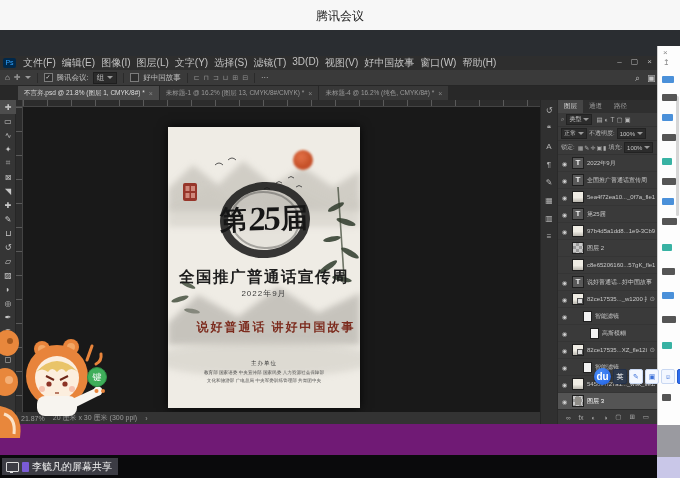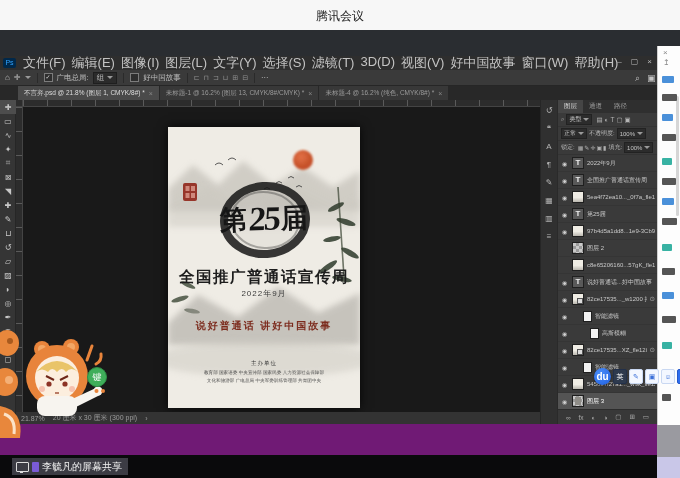--- a/index.html
+++ b/index.html
@@ -3,38 +3,38 @@
 <meta charset="utf-8">
 <style>
   html,body{margin:0;padding:0;background:#000;}
   #stage{position:relative;width:680px;height:478px;overflow:hidden;background:#701a75;
     font-family:"Liberation Sans","DejaVu Sans",sans-serif;-webkit-font-smoothing:antialiased;}
   .abs{position:absolute;}
   
   #topbar{left:0;top:0;width:680px;height:30px;background:#f7f7f7;border-bottom:1px solid #ddd;}
   #topbar .title{position:absolute;left:0;right:0;top:8px;text-align:center;font-size:12px;color:#1b1b1b;}
   #taskbar{left:0;top:455px;width:657px;height:23px;background:#0a0a0c;}
-  #share-chip{position:absolute;left:12px;top:3px;height:17px;background:#3c3c44;display:flex;align-items:center;gap:3px;padding:0 6px 0 4px;}
+  #share-chip{position:absolute;left:2px;top:3px;height:17px;background:#3c3c44;display:flex;align-items:center;gap:3px;padding:0 6px 0 4px;}
   #share-chip .mon{width:11px;height:8px;border:1px solid #ddd;border-radius:1px;position:relative;}
   #share-chip .mon:after{content:"";position:absolute;left:3px;top:8px;width:3px;height:2px;background:#ddd;}
   #share-chip .pdoc{width:7px;height:10px;background:#7a5bd6;border-radius:1px;}
   #share-chip .txt{font-size:10px;color:#f0f0f0;white-space:nowrap;}
   
   #rstrip-dark{left:657px;top:30px;width:23px;height:16px;background:#2a2d31;}
   #rstrip-white{left:657px;top:46px;width:23px;height:379px;background:#fdfdfd;border-left:1px solid #cfcfcf;}
   #rstrip-gray{left:657px;top:425px;width:23px;height:32px;background:#9a9aa0;}
   #rstrip-lav{left:657px;top:457px;width:23px;height:21px;background:#c9c7e8;}
   .chat-frag{position:absolute;left:4px;border-radius:1px;}
   .chat-scroll{position:absolute;right:2px;top:50px;width:3px;height:120px;background:#d6d6d6;border-radius:2px;}
   .chat-top-ic{position:absolute;font-size:8px;color:#8a8a8a;}
   
   #ps-top{left:0;top:30px;width:657px;height:26px;background:#2a2d31;}
   #menubar{left:0;top:56px;width:657px;height:14px;background:#2e2e2e;display:flex;align-items:center;gap:1px;padding-left:3px;box-sizing:border-box;}
   #ps-logo{width:13px;height:10px;background:#00284a;color:#2fa3ff;font-size:7px;line-height:10px;text-align:center;border-radius:2px;margin-right:3px;flex:none;}
-  .menu-item{font-size:13px;color:#c3c3c3;padding:0 3px;white-space:nowrap;}
+  .menu-item{font-size:10px;color:#c3c3c3;padding:0 3px;white-space:nowrap;}
   #win-controls{position:absolute;right:28px;top:57px;display:flex;gap:9px;}
   #win-controls span{font-size:8px;color:#bbb;line-height:10px;}
   #optionsbar{left:0;top:70px;width:657px;height:16px;background:#3a3a3a;border-bottom:1px solid #262626;display:flex;align-items:center;gap:4px;padding-left:5px;box-sizing:border-box;}
   .opt-ic{font-size:8px;color:#c0c0c0;}
   .opt-sep{width:1px;height:10px;background:#2a2a2a;margin:0 2px;}
   .opt-label{font-size:7.5px;color:#bdbdbd;white-space:nowrap;}
   .opt-chk{width:7px;height:7px;border:1px solid #7c7c7c;background:#2e2e2e;font-size:6px;color:#ddd;line-height:7px;text-align:center;}
   .opt-dd{display:flex;align-items:center;background:#2b2b2b;border:1px solid #1f1f1f;height:10px;padding:0 3px;gap:3px;}
   .caret{width:0;height:0;border-left:3px solid transparent;border-right:3px solid transparent;border-top:3px solid #9a9a9a;}
   .align-ic{font-size:7px;color:#8f8f8f;}
@@ -92,21 +92,21 @@
   #layer-bottom span{font-size:6.5px;color:#a8a8a8;}
   
   #poster{left:168px;top:127px;width:192px;height:281px;background:#efece5;box-shadow:0 0 10px rgba(0,0,0,.8);}
   #poster svg{position:absolute;left:0;top:0;}
   .pt{position:absolute;left:0;width:100%;text-align:center;color:#161616;}
   #p-title{top:66px;height:52px;display:flex;align-items:center;justify-content:center;gap:2px;transform:rotate(-2deg);
     font-family:"Liberation Serif","DejaVu Serif",serif;font-weight:bold;}
   #p-title .zh{font-size:27px;} #p-title .num{font-size:34px;letter-spacing:-2px;transform:skewX(-6deg);}
   #p-main{top:140px;font-family:"Liberation Serif","DejaVu Serif",serif;font-weight:bold;font-size:15.5px;letter-spacing:1.5px;color:#1d1d1d;}
   #p-date{top:161px;font-size:8px;color:#3a3a3a;letter-spacing:1px;}
-  #p-slogan{top:192px;font-size:10px;font-weight:bold;color:#7c2b1d;letter-spacing:2px;font-family:"Liberation Serif","DejaVu Serif",serif;}
+  #p-slogan{top:192px;font-size:12px;font-weight:bold;color:#7c2b1d;letter-spacing:2px;font-family:"Liberation Serif","DejaVu Serif",serif;margin-left:12px;}
   #p-orglabel{top:233px;font-size:5.5px;color:#3c3c3c;letter-spacing:1px;}
   #p-org1{top:242px;font-size:5px;color:#4c4c4c;transform:scale(.92);}
   #p-org2{top:250px;font-size:5px;color:#4c4c4c;transform:scale(.92);}
   
   #ime{left:594px;top:368px;height:17px;display:flex;align-items:center;gap:2px;z-index:40;}
   #ime .logo{width:17px;height:17px;border-radius:50%;background:radial-gradient(circle at 35% 30%,#4b8df8,#1f5fe0);color:#fff;
     font-size:10px;font-weight:bold;display:flex;align-items:center;justify-content:center;box-shadow:0 1px 2px rgba(0,0,0,.5);}
   .ime-tile{width:12px;height:13px;background:#f3f7ff;border:1px solid #c9d8f2;border-radius:2px;font-size:7px;color:#3a6fd8;
     display:flex;align-items:center;justify-content:center;}
   .ime-tile.dark{background:#2e3a4d;color:#fff;border-color:#22304a;}
@@ -148,21 +148,21 @@
       <span>▢</span>
       <span>×</span>
     </div>
 
   <div class="abs" id="optionsbar">
     <span class="opt-ic">⌂</span>
     <span class="opt-ic">✛</span>
     <span class="caret"></span>
     <span class="opt-sep"></span>
     <span class="opt-chk">✓</span>
-    <span class="opt-label">广电总局:</span>
+    <span class="opt-label">腾讯会议:</span>
     <span class="opt-dd">
       <span class="opt-label">组</span>
       <span class="caret"></span>
     </span>
     <span class="opt-sep"></span>
     <span class="opt-chk"></span>
     <span class="opt-label">好中国故事</span>
     <span class="opt-sep"></span>
     <span id="align-icons" style="display:flex;gap:4px;">
         <span class="align-ic">⊏</span>

